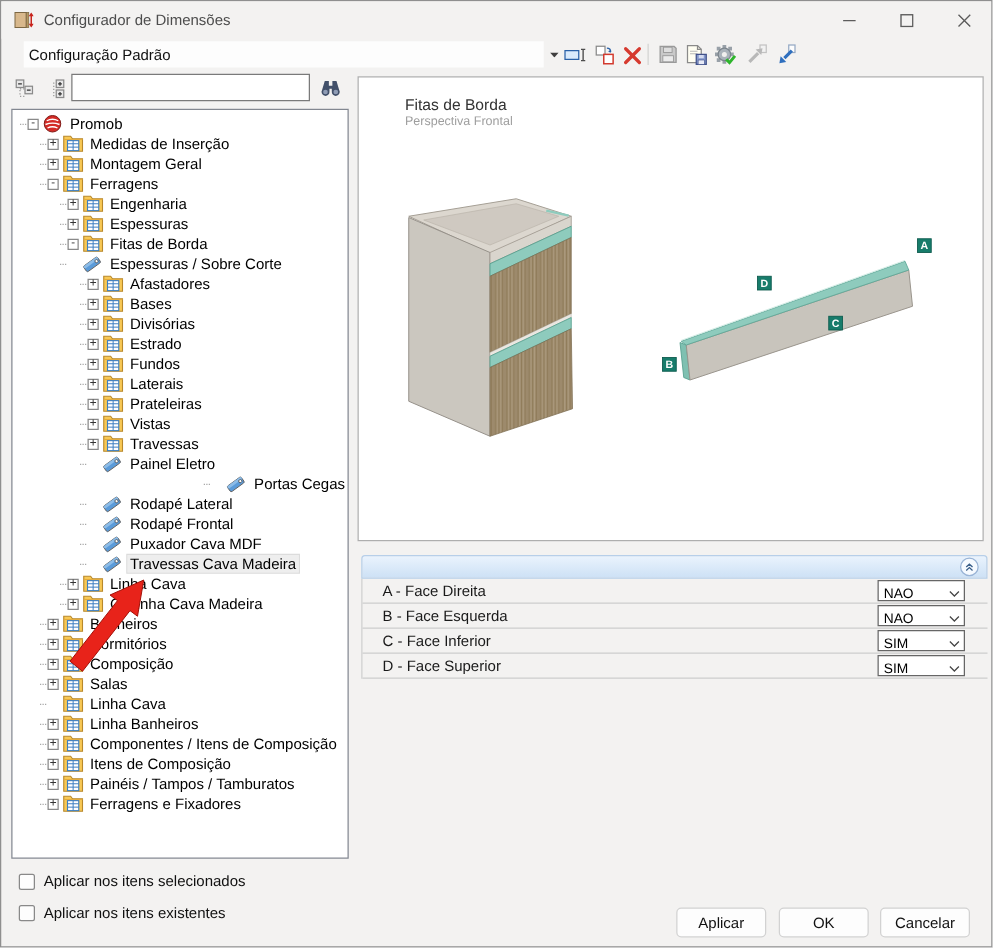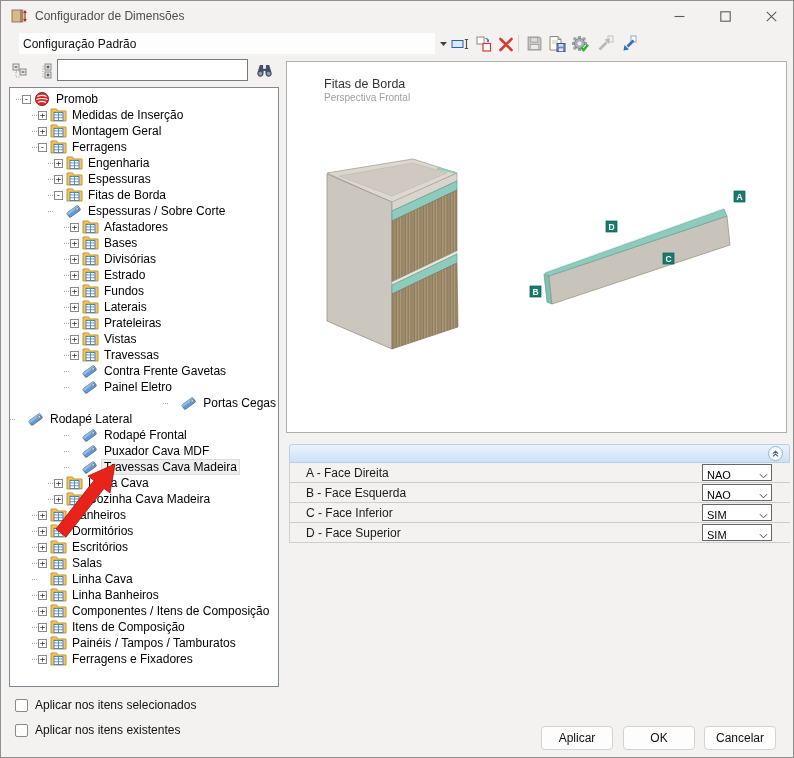--- a/index.html
+++ b/index.html
@@ -417,104 +417,90 @@
         <span class="expander none"></span>
         <span class="ticon">
           <svg width="16" height="16" viewBox="0 0 16 16">
             <g transform="rotate(-36 8 8)">
               <rect x="0.6" y="5.4" width="13.6" height="5.6" rx="1.2" fill="#5b9bd9" stroke="#5e5e5e" stroke-width="0.7"></rect>
               <rect x="0.6" y="5.4" width="13.6" height="2.4" rx="1.2" fill="#8cbce8"></rect>
               <circle cx="11.8" cy="8.2" r="1.25" fill="#fff" stroke="#4a4a4a" stroke-width="0.6"></circle>
             </g>
           </svg>
         </span>
-        <span class="tlabel">Contra Frente Gavetas</span>
-      </div>
-      <div class="trow" style="padding-left: 54px;">
+        <span class="tlabel">Painel Eletro</span>
+      </div>
+      <div class="trow" style="padding-left: 54px; justify-content: flex-end;">
         <span class="dots"></span>
         <span class="expander none"></span>
         <span class="ticon">
           <svg width="16" height="16" viewBox="0 0 16 16">
             <g transform="rotate(-36 8 8)">
               <rect x="0.6" y="5.4" width="13.6" height="5.6" rx="1.2" fill="#5b9bd9" stroke="#5e5e5e" stroke-width="0.7"></rect>
               <rect x="0.6" y="5.4" width="13.6" height="2.4" rx="1.2" fill="#8cbce8"></rect>
               <circle cx="11.8" cy="8.2" r="1.25" fill="#fff" stroke="#4a4a4a" stroke-width="0.6"></circle>
             </g>
           </svg>
         </span>
-        <span class="tlabel">Painel Eletro</span>
-      </div>
-      <div class="trow" style="padding-left: 54px; justify-content: flex-end;">
+        <span class="tlabel">Portas Cegas</span>
+      </div>
+      <div class="trow" style="padding-left: 54px;">
         <span class="dots"></span>
         <span class="expander none"></span>
         <span class="ticon">
           <svg width="16" height="16" viewBox="0 0 16 16">
             <g transform="rotate(-36 8 8)">
               <rect x="0.6" y="5.4" width="13.6" height="5.6" rx="1.2" fill="#5b9bd9" stroke="#5e5e5e" stroke-width="0.7"></rect>
               <rect x="0.6" y="5.4" width="13.6" height="2.4" rx="1.2" fill="#8cbce8"></rect>
               <circle cx="11.8" cy="8.2" r="1.25" fill="#fff" stroke="#4a4a4a" stroke-width="0.6"></circle>
             </g>
           </svg>
         </span>
-        <span class="tlabel">Portas Cegas</span>
-      </div>
-      <div class="trow" style="">
+        <span class="tlabel">Rodapé Lateral</span>
+      </div>
+      <div class="trow" style="padding-left: 54px;">
         <span class="dots"></span>
         <span class="expander none"></span>
         <span class="ticon">
           <svg width="16" height="16" viewBox="0 0 16 16">
             <g transform="rotate(-36 8 8)">
               <rect x="0.6" y="5.4" width="13.6" height="5.6" rx="1.2" fill="#5b9bd9" stroke="#5e5e5e" stroke-width="0.7"></rect>
               <rect x="0.6" y="5.4" width="13.6" height="2.4" rx="1.2" fill="#8cbce8"></rect>
               <circle cx="11.8" cy="8.2" r="1.25" fill="#fff" stroke="#4a4a4a" stroke-width="0.6"></circle>
             </g>
           </svg>
         </span>
-        <span class="tlabel">Rodapé Lateral</span>
+        <span class="tlabel">Rodapé Frontal</span>
       </div>
       <div class="trow" style="padding-left: 54px;">
         <span class="dots"></span>
         <span class="expander none"></span>
         <span class="ticon">
           <svg width="16" height="16" viewBox="0 0 16 16">
             <g transform="rotate(-36 8 8)">
               <rect x="0.6" y="5.4" width="13.6" height="5.6" rx="1.2" fill="#5b9bd9" stroke="#5e5e5e" stroke-width="0.7"></rect>
               <rect x="0.6" y="5.4" width="13.6" height="2.4" rx="1.2" fill="#8cbce8"></rect>
               <circle cx="11.8" cy="8.2" r="1.25" fill="#fff" stroke="#4a4a4a" stroke-width="0.6"></circle>
             </g>
           </svg>
         </span>
-        <span class="tlabel">Rodapé Frontal</span>
+        <span class="tlabel">Puxador Cava MDF</span>
       </div>
       <div class="trow" style="padding-left: 54px;">
         <span class="dots"></span>
         <span class="expander none"></span>
         <span class="ticon">
           <svg width="16" height="16" viewBox="0 0 16 16">
             <g transform="rotate(-36 8 8)">
               <rect x="0.6" y="5.4" width="13.6" height="5.6" rx="1.2" fill="#5b9bd9" stroke="#5e5e5e" stroke-width="0.7"></rect>
               <rect x="0.6" y="5.4" width="13.6" height="2.4" rx="1.2" fill="#8cbce8"></rect>
               <circle cx="11.8" cy="8.2" r="1.25" fill="#fff" stroke="#4a4a4a" stroke-width="0.6"></circle>
             </g>
           </svg>
         </span>
-        <span class="tlabel">Puxador Cava MDF</span>
-      </div>
-      <div class="trow" style="padding-left: 54px;">
-        <span class="dots"></span>
-        <span class="expander none"></span>
-        <span class="ticon">
-          <svg width="16" height="16" viewBox="0 0 16 16">
-            <g transform="rotate(-36 8 8)">
-              <rect x="0.6" y="5.4" width="13.6" height="5.6" rx="1.2" fill="#5b9bd9" stroke="#5e5e5e" stroke-width="0.7"></rect>
-              <rect x="0.6" y="5.4" width="13.6" height="2.4" rx="1.2" fill="#8cbce8"></rect>
-              <circle cx="11.8" cy="8.2" r="1.25" fill="#fff" stroke="#4a4a4a" stroke-width="0.6"></circle>
-            </g>
-          </svg>
-        </span>
         <span class="tlabel selected">Travessas Cava Madeira</span>
       </div>
       <div class="trow" style="padding-left: 38px;">
         <span class="dots"></span>
         <span class="expander">+</span>
         <span class="ticon">
           <svg width="17" height="15" viewBox="0 0 17 15">
             <path d="M1 2 h5.5 l1.5 2 H16 v10 H1 Z" fill="#f8c854" stroke="#b8882b" stroke-width="0.9"></path>
             <path d="M1 4.6 H16" stroke="#e3ab3e" stroke-width="0.8"></path>
             <rect x="4" y="5.5" width="9" height="8" fill="#fff" stroke="#3e7fc1" stroke-width="0.9"></rect>
@@ -566,21 +552,21 @@
         <span class="dots"></span>
         <span class="expander">+</span>
         <span class="ticon">
           <svg width="17" height="15" viewBox="0 0 17 15">
             <path d="M1 2 h5.5 l1.5 2 H16 v10 H1 Z" fill="#f8c854" stroke="#b8882b" stroke-width="0.9"></path>
             <path d="M1 4.6 H16" stroke="#e3ab3e" stroke-width="0.8"></path>
             <rect x="4" y="5.5" width="9" height="8" fill="#fff" stroke="#3e7fc1" stroke-width="0.9"></rect>
             <path d="M4 8 h9 M4 10.7 h9 M8.5 5.5 v8" stroke="#3e7fc1" stroke-width="0.8"></path>
           </svg>
         </span>
-        <span class="tlabel">Escritórios</span>
+        <span class="tlabel">Composição</span>
       </div>
       <div class="trow" style="padding-left: 22px;">
         <span class="dots"></span>
         <span class="expander">+</span>
         <span class="ticon">
           <svg width="17" height="15" viewBox="0 0 17 15">
             <path d="M1 2 h5.5 l1.5 2 H16 v10 H1 Z" fill="#f8c854" stroke="#b8882b" stroke-width="0.9"></path>
             <path d="M1 4.6 H16" stroke="#e3ab3e" stroke-width="0.8"></path>
             <rect x="4" y="5.5" width="9" height="8" fill="#fff" stroke="#3e7fc1" stroke-width="0.9"></rect>
             <path d="M4 8 h9 M4 10.7 h9 M8.5 5.5 v8" stroke="#3e7fc1" stroke-width="0.8"></path>

